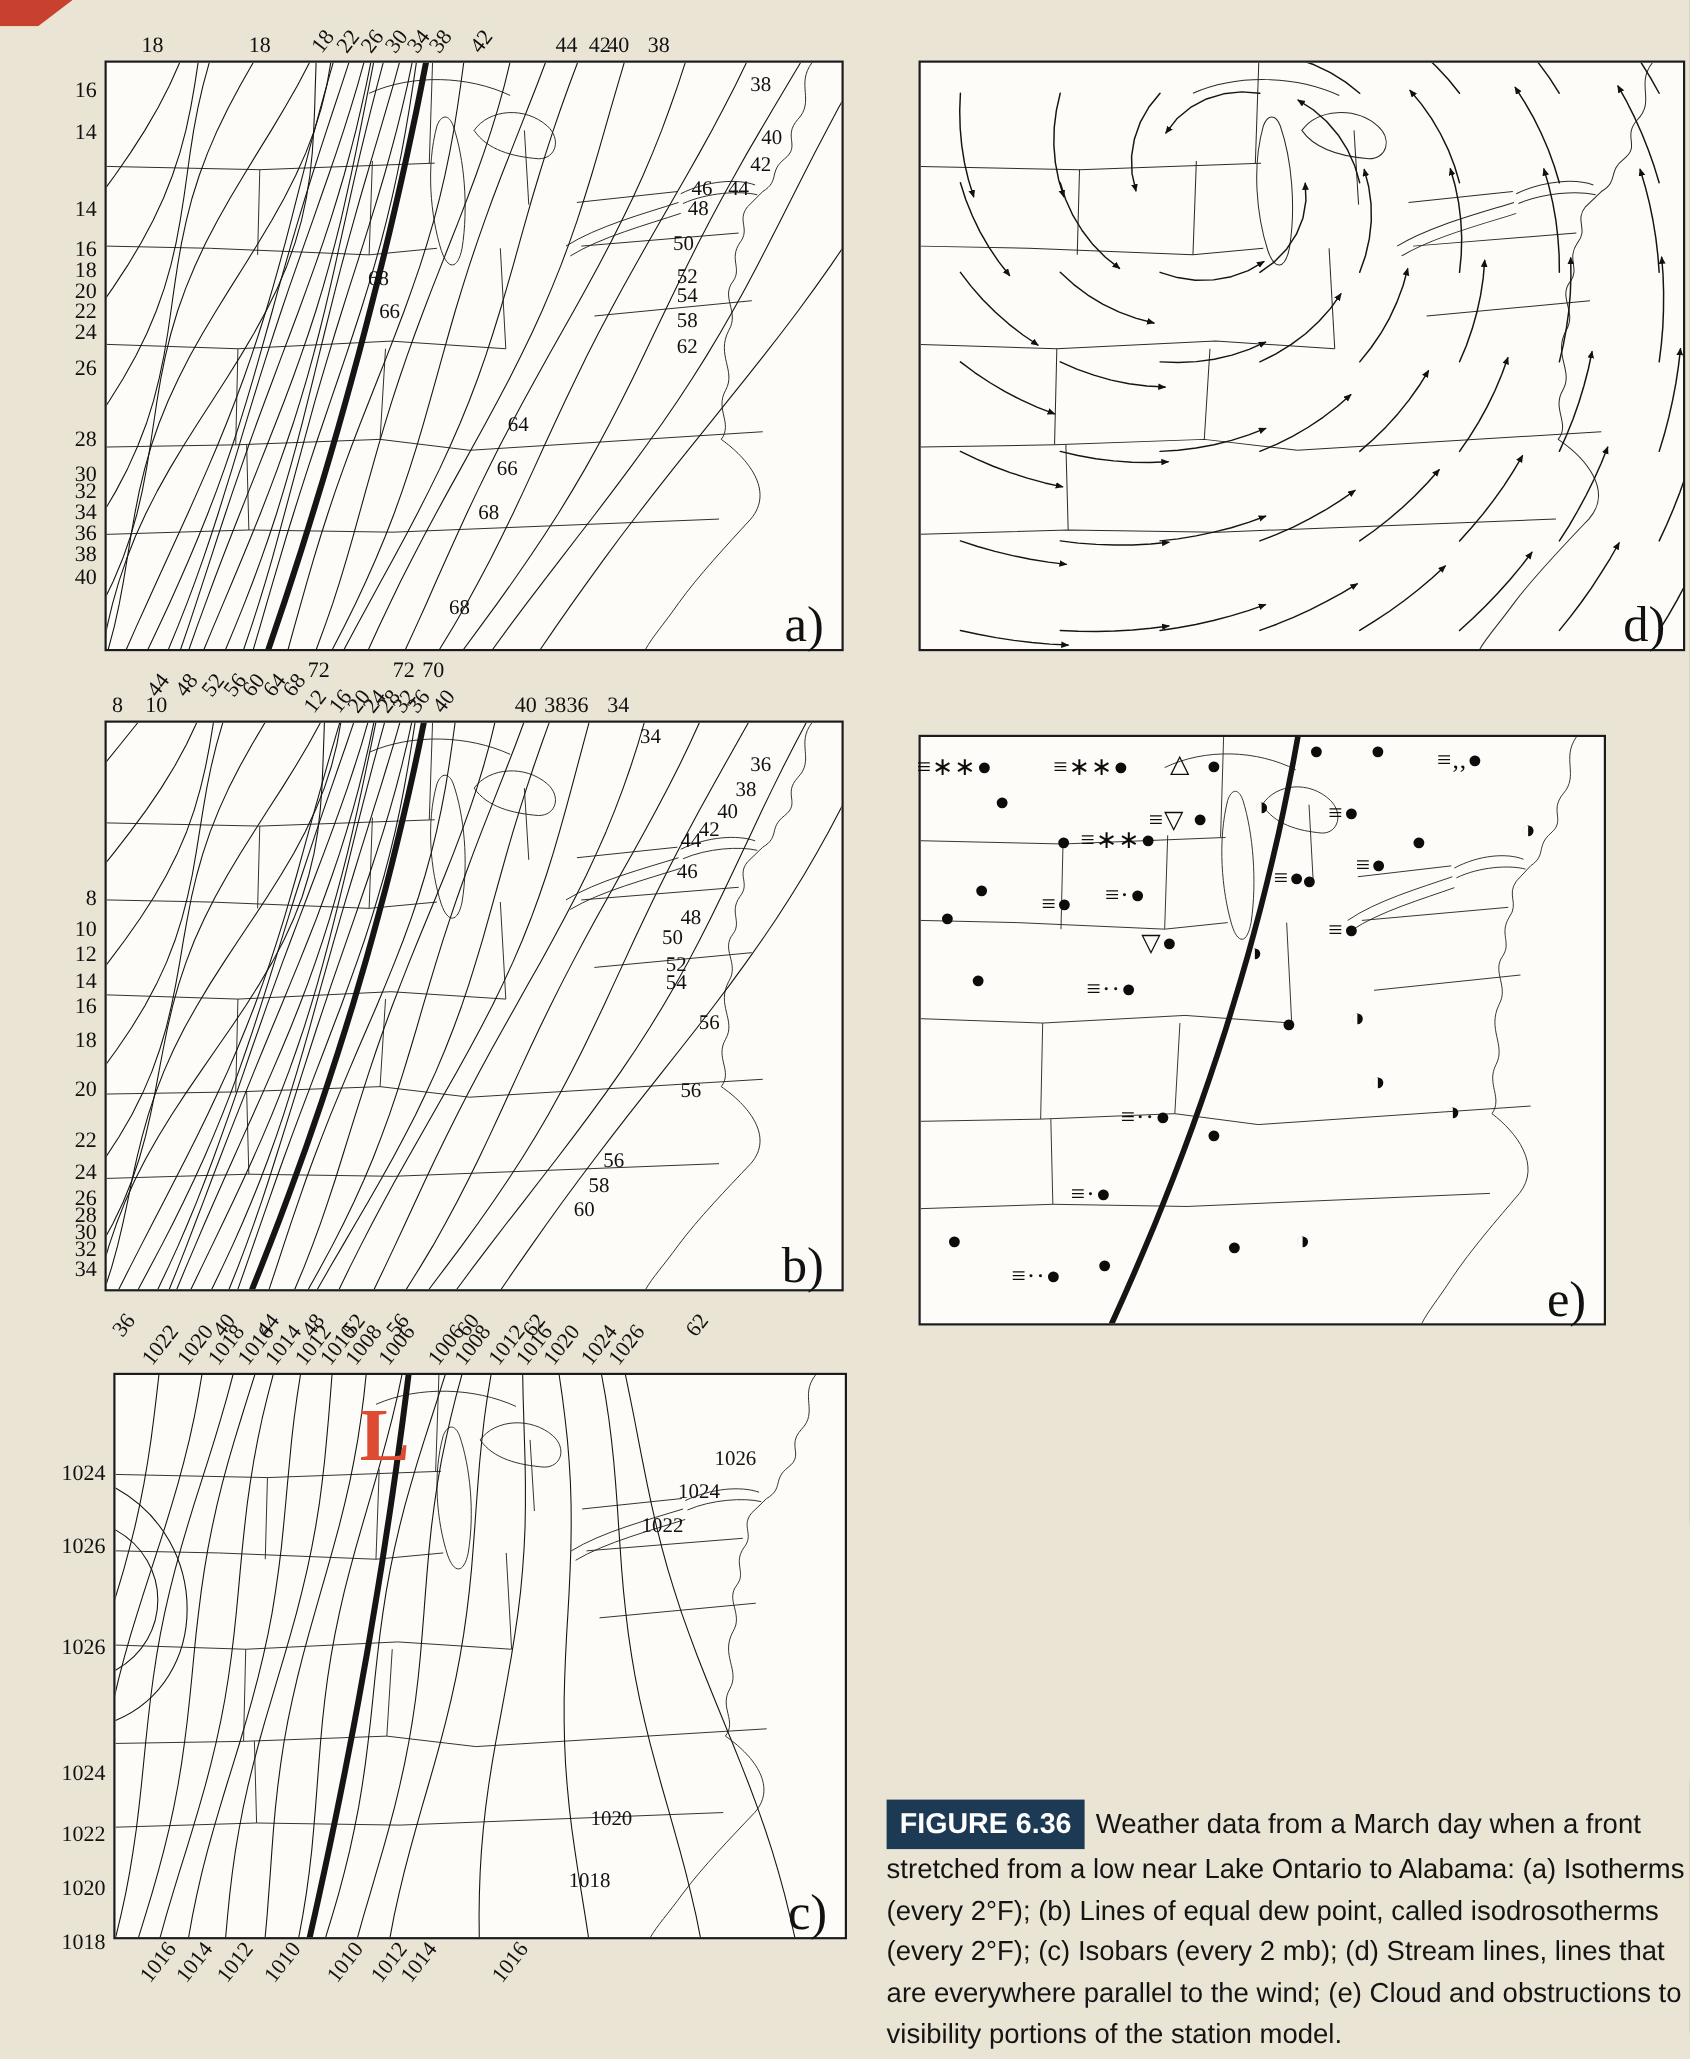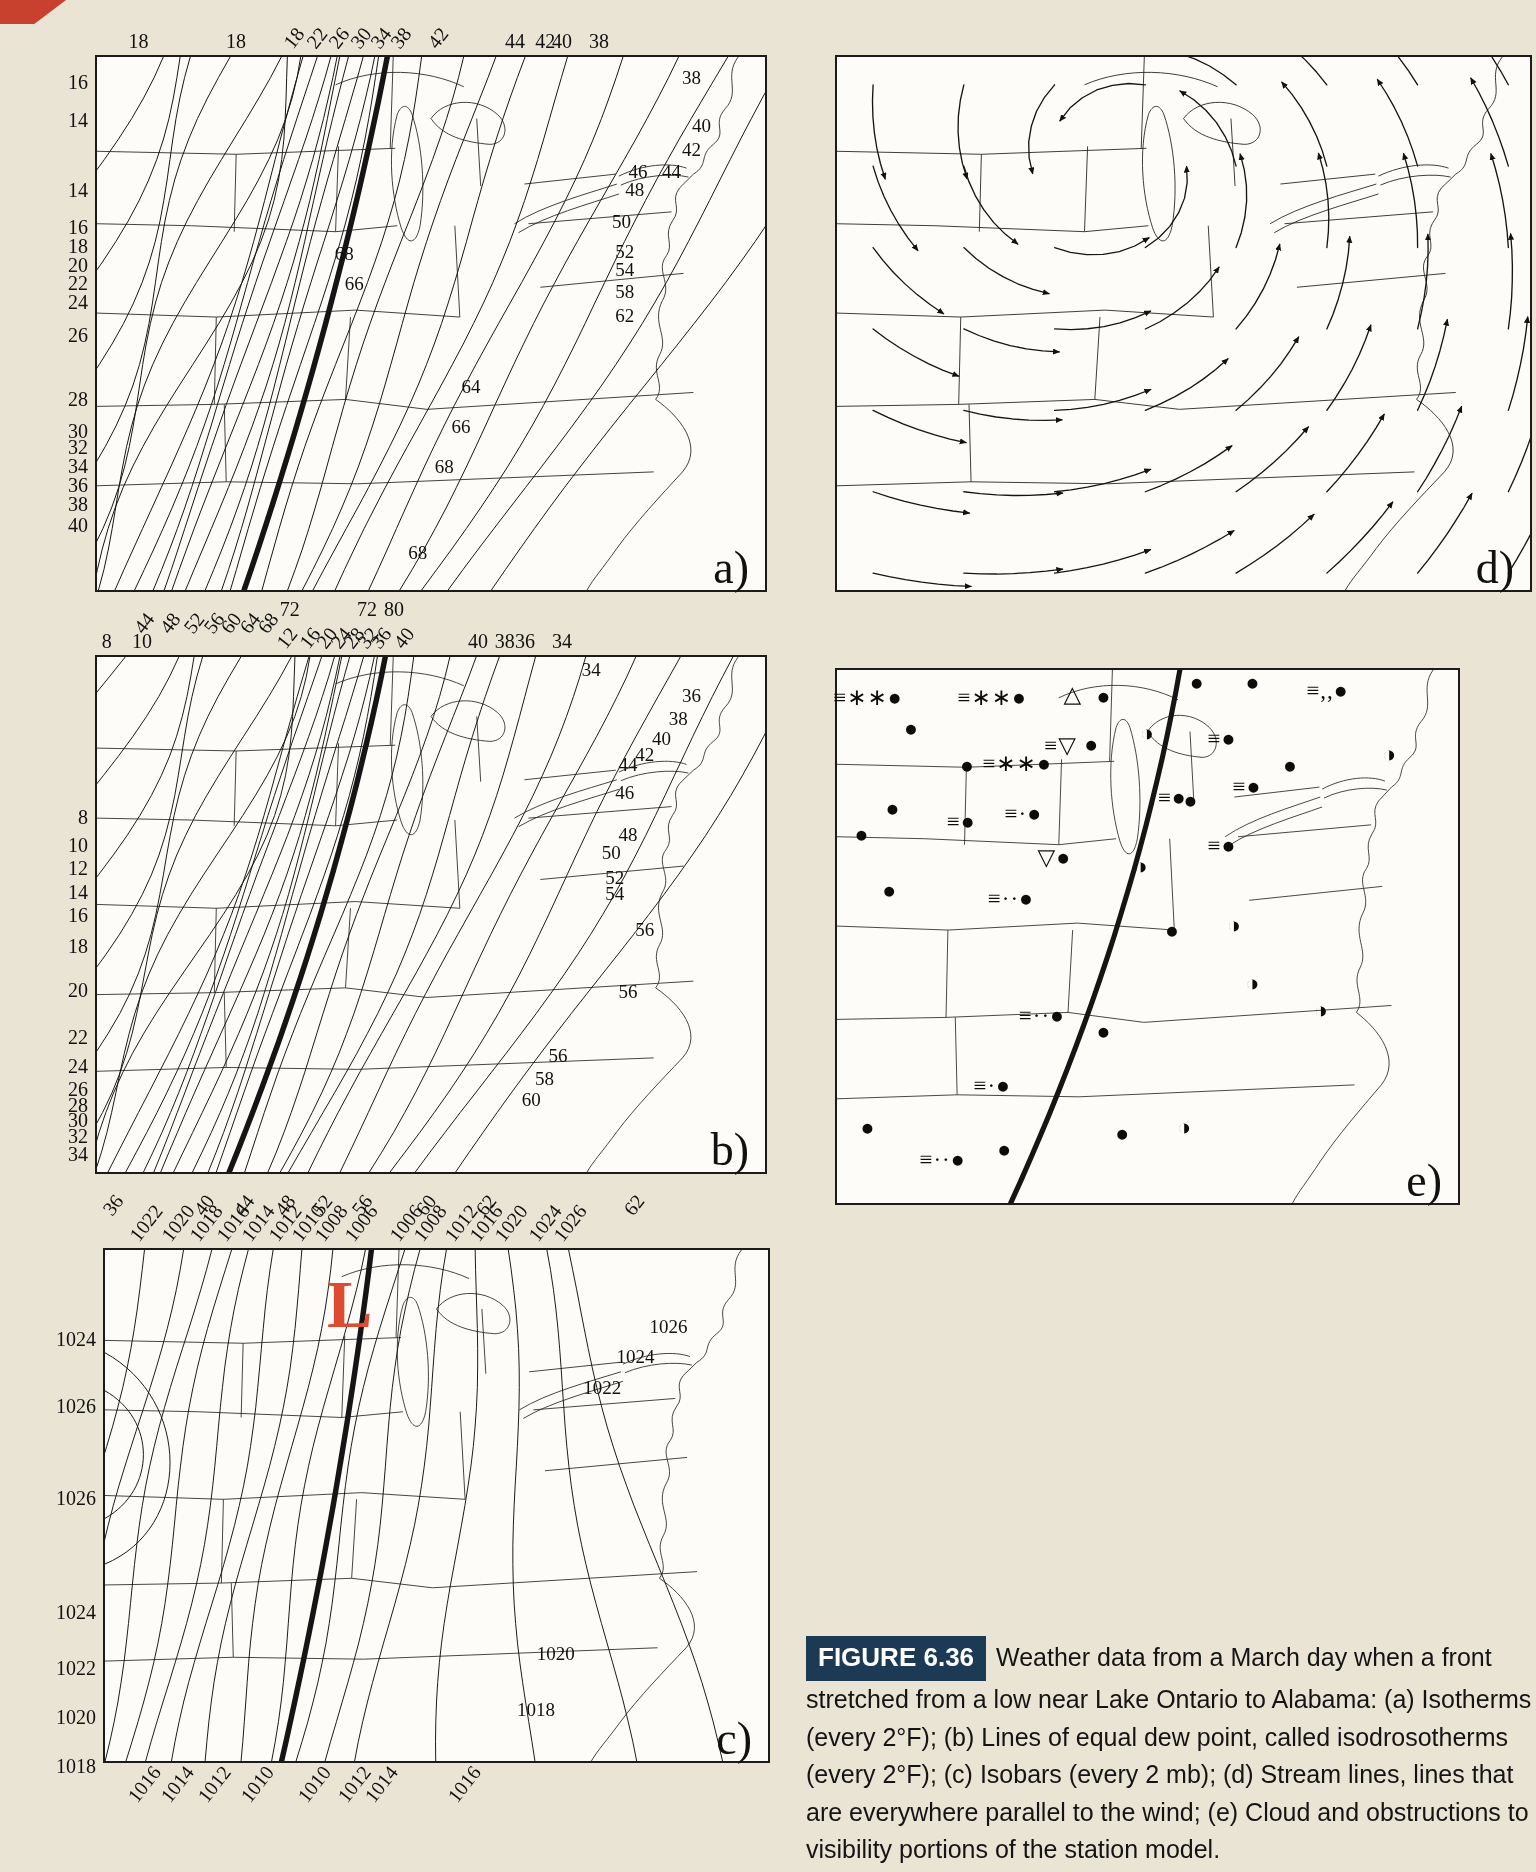--- a/index.html
+++ b/index.html
@@ -104,21 +104,21 @@
   <div class="strip bstrip" style="left:95px;top:594px;width:672px;height:52px">
       <span style="left: 5%; top: 58%; transform: rotate(-52deg);">44</span>
       <span style="left: 9%; top: 58%; transform: rotate(-52deg);">48</span>
       <span style="left: 12.5%; top: 58%; transform: rotate(-52deg);">52</span>
       <span style="left: 15.5%; top: 58%; transform: rotate(-52deg);">56</span>
       <span style="left: 18%; top: 58%; transform: rotate(-52deg);">60</span>
       <span style="left: 20.8%; top: 58%; transform: rotate(-52deg);">64</span>
       <span style="left: 23.5%; top: 58%; transform: rotate(-52deg);">68</span>
       <span style="left: 27.5%; top: 8%;">72</span>
       <span style="left: 39%; top: 8%;">72</span>
-      <span style="left: 43%; top: 8%;">80</span>
+      <span style="left: 43%; top: 8%;">70</span>
     </div>
   <div class="panel" style="left:95px;top:55px;width:672px;height:537px">
     <svg id="mapa" class="map" viewBox="0 0 672 537" preserveAspectRatio="none">
         <use href="#basemap"></use>
         <path d="M283.2,0.0L280.1,20.7L276.9,41.3L273.4,62.0L269.6,82.6L265.4,103.3L260.9,123.9L255.9,144.6L250.6,165.2L244.8,185.9L238.7,206.5L232.3,227.2L225.6,247.8L218.7,268.5L211.7,289.2L204.7,309.8L197.7,330.5L190.7,351.1L183.9,371.8L177.3,392.4L170.8,413.1L164.4,433.7L158.3,454.4L152.2,475.0L146.2,495.7L140.3,516.3L134.2,537.0" fill="none" stroke="#151515" stroke-width="1" stroke-linejoin="round" stroke-linecap="round"></path>
         <path d="M279.3,0.0L275.0,20.7L270.2,41.3L265.1,62.0L259.6,82.6L253.8,103.3L247.7,123.9L241.3,144.6L234.9,165.2L228.3,185.9L221.7,206.5L215.2,227.2L208.8,247.8L202.6,268.5L196.5,289.2L190.5,309.8L184.8,330.5L179.2,351.1L173.6,371.8L168.1,392.4L162.6,413.1L157.0,433.7L151.3,454.4L145.3,475.0L139.0,495.7L132.4,516.3L125.4,537.0" fill="none" stroke="#151515" stroke-width="1" stroke-linejoin="round" stroke-linecap="round"></path>
         <path d="M267.7,0.0L262.0,20.7L256.0,41.3L250.0,62.0L243.9,82.6L237.8,103.3L231.8,123.9L226.0,144.6L220.3,165.2L214.7,185.9L209.4,206.5L204.2,227.2L199.1,247.8L194.0,268.5L189.0,289.2L183.9,309.8L178.7,330.5L173.3,351.1L167.6,371.8L161.6,392.4L155.3,413.1L148.5,433.7L141.3,454.4L133.8,475.0L125.8,495.7L117.5,516.3L108.9,537.0" fill="none" stroke="#151515" stroke-width="1" stroke-linejoin="round" stroke-linecap="round"></path>
         <path d="M252.9,0.0L247.4,20.7L242.1,41.3L237.0,62.0L232.0,82.6L227.2,103.3L222.6,123.9L218.0,144.6L213.4,165.2L208.9,185.9L204.2,206.5L199.3,227.2L194.2,247.8L188.8,268.5L183.1,289.2L177.0,309.8L170.5,330.5L163.5,351.1L156.2,371.8L148.5,392.4L140.5,413.1L132.2,433.7L123.7,454.4L115.1,475.0L106.4,495.7L97.7,516.3L89.1,537.0" fill="none" stroke="#151515" stroke-width="1" stroke-linejoin="round" stroke-linecap="round"></path>
         <path d="M244.1,0.0L240.0,20.7L235.9,41.3L231.8,62.0L227.7,82.6L223.4,103.3L218.8,123.9L214.1,144.6L208.9,165.2L203.4,185.9L197.6,206.5L191.3,227.2L184.6,247.8L177.5,268.5L170.1,289.2L162.4,309.8L154.4,330.5L146.3,351.1L138.1,371.8L129.9,392.4L121.7,413.1L113.6,433.7L105.6,454.4L97.8,475.0L90.2,495.7L82.7,516.3L75.4,537.0" fill="none" stroke="#151515" stroke-width="1" stroke-linejoin="round" stroke-linecap="round"></path>
         <path d="M241.5,0.0L237.3,20.7L232.7,41.3L227.9,62.0L222.6,82.6L217.0,103.3L210.9,123.9L204.5,144.6L197.7,165.2L190.5,185.9L183.1,206.5L175.6,227.2L167.9,247.8L160.1,268.5L152.4,289.2L144.7,309.8L137.1,330.5L129.7,351.1L122.5,371.8L115.4,392.4L108.5,413.1L101.7,433.7L95.0,454.4L88.3,475.0L81.6,495.7L74.8,516.3L67.7,537.0" fill="none" stroke="#151515" stroke-width="1" stroke-linejoin="round" stroke-linecap="round"></path>

